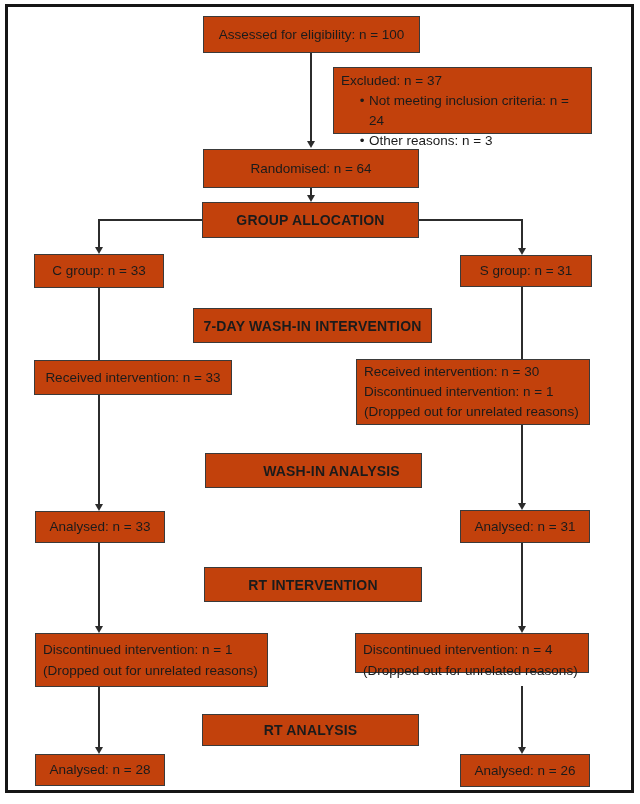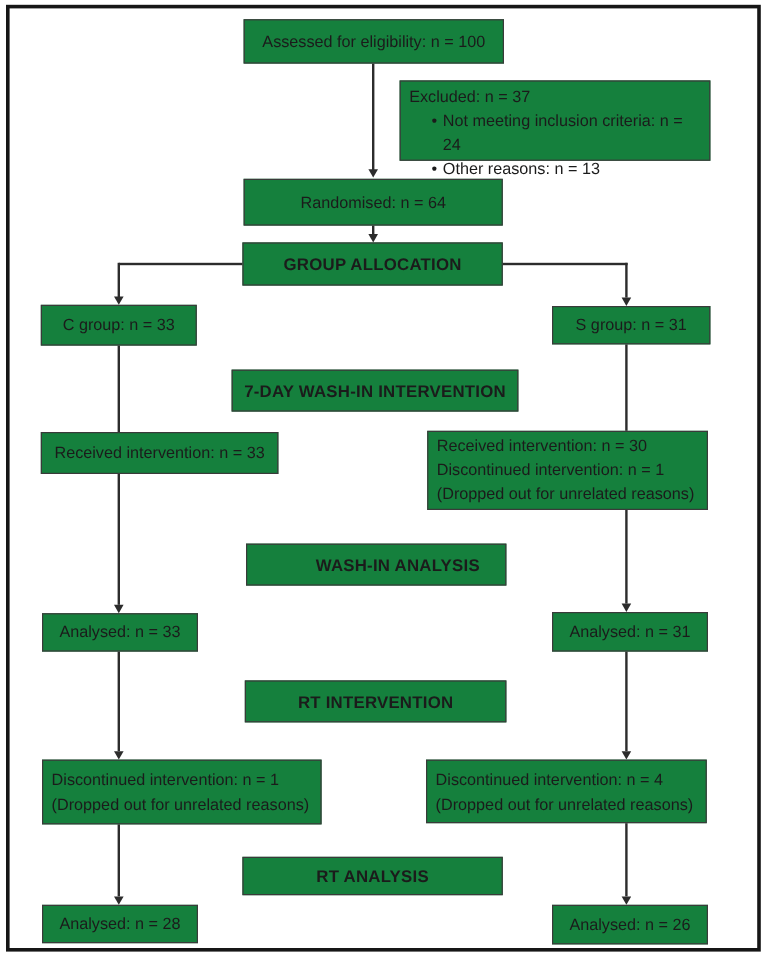--- a/index.html
+++ b/index.html
@@ -22,21 +22,21 @@
     top: 4px;
     width: 629px;
     height: 789px;
     border: 3px solid #161616;
     box-sizing: border-box;
   }
   .box {
     position: absolute;
     box-sizing: border-box;
     border: 1.5px solid #3a3a3a;
-    background: #15803d;
+    background: #c2410c;
     font-size: 13.5px;
     line-height: 18px;
   }
   .box.center {
     display: flex;
     align-items: center;
     justify-content: center;
     text-align: center;
   }
   .box.bold {
@@ -86,21 +86,21 @@
   </div>
 
   <div class="box multiline" style="left:333px; top:67px; width:259px; height:67px;">
     <div class="ml-line">Excluded: n = 37</div>
     <div class="bullet-row">
       <span class="bullet-glyph">•</span>
       <span>Not meeting inclusion criteria: n = 24</span>
     </div>
     <div class="bullet-row">
       <span class="bullet-glyph">•</span>
-      <span>Other reasons: n = 13</span>
+      <span>Other reasons: n = 3</span>
     </div>
   </div>
 
   <div class="box center" style="left:203px; top:149px; width:216px; height:39px;">
     <span>Randomised: n = 64</span>
   </div>
 
   <div class="box center bold" style="left:202px; top:202px; width:217px; height:36px;">
     <span>GROUP ALLOCATION</span>
   </div>
@@ -141,21 +141,21 @@
 
   <div class="box center bold" style="left:204px; top:567px; width:218px; height:35px;">
     <span>RT INTERVENTION</span>
   </div>
 
   <div class="box multiline" style="left:35px; top:633px; width:233px; height:54px; padding-top:5px;">
     <div class="ml-line" style="line-height:21px;">Discontinued intervention: n = 1</div>
     <div class="ml-line" style="line-height:21px;">(Dropped out for unrelated reasons)</div>
   </div>
 
-  <div class="box multiline" style="left:355px; top:633px; width:234px; height:53px; padding-top:5px;">
+  <div class="box multiline" style="left:355px; top:633px; width:234px; height:40px; padding-top:5px;">
     <div class="ml-line" style="line-height:21px;">Discontinued intervention: n = 4</div>
     <div class="ml-line" style="line-height:21px;">(Dropped out for unrelated reasons)</div>
   </div>
 
   <div class="box center bold" style="left:202px; top:714px; width:217px; height:32px;">
     <span>RT ANALYSIS</span>
   </div>
 
   <div class="box center" style="left:35px; top:754px; width:130px; height:32px;">
     <span>Analysed: n = 28</span>

